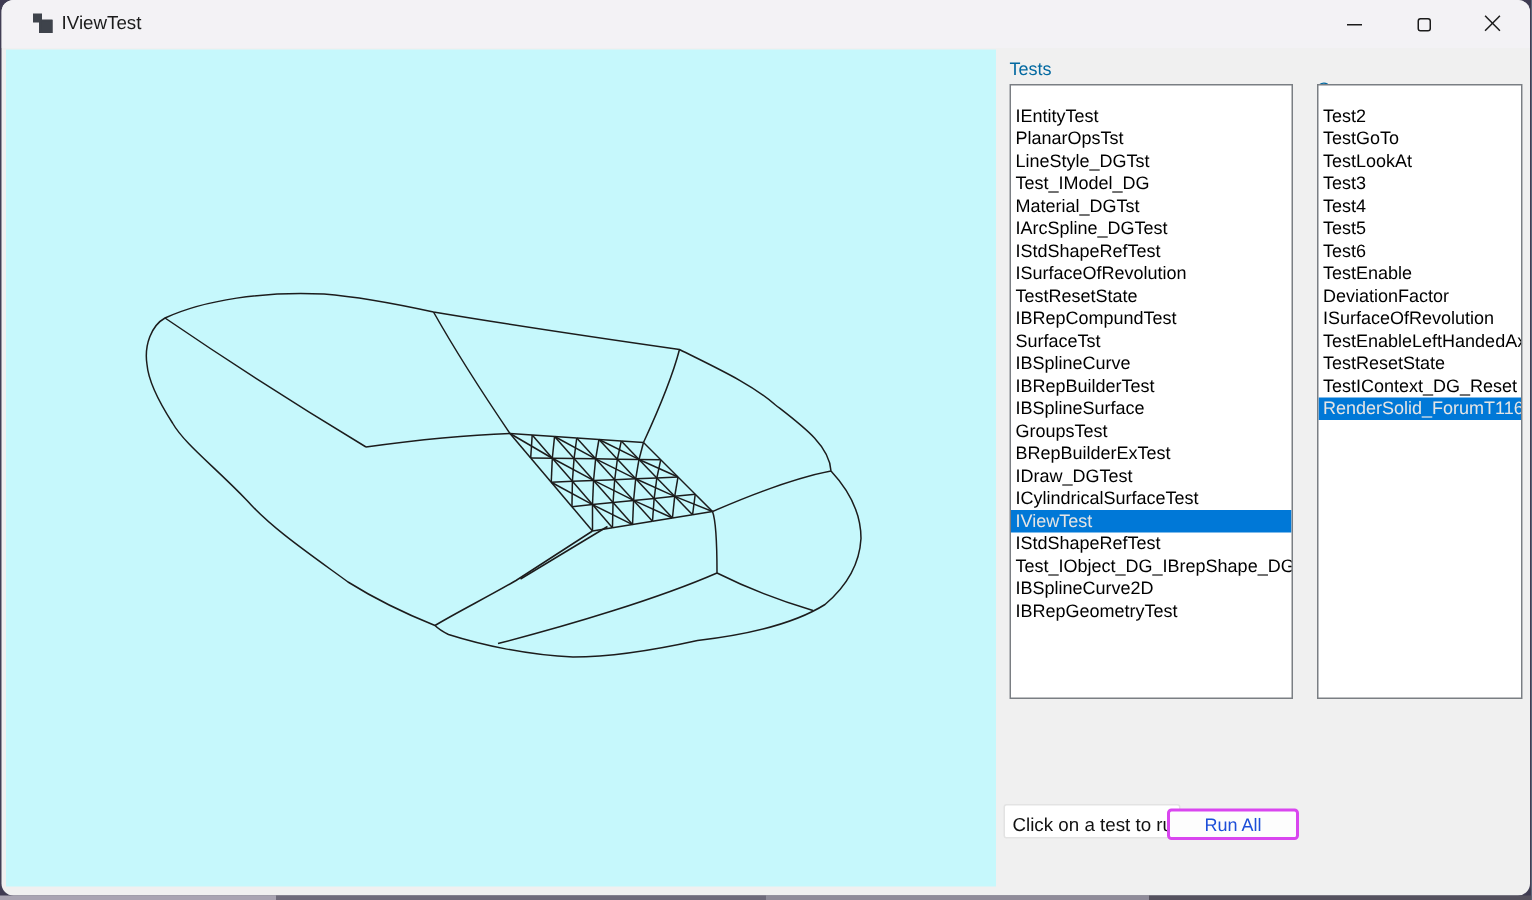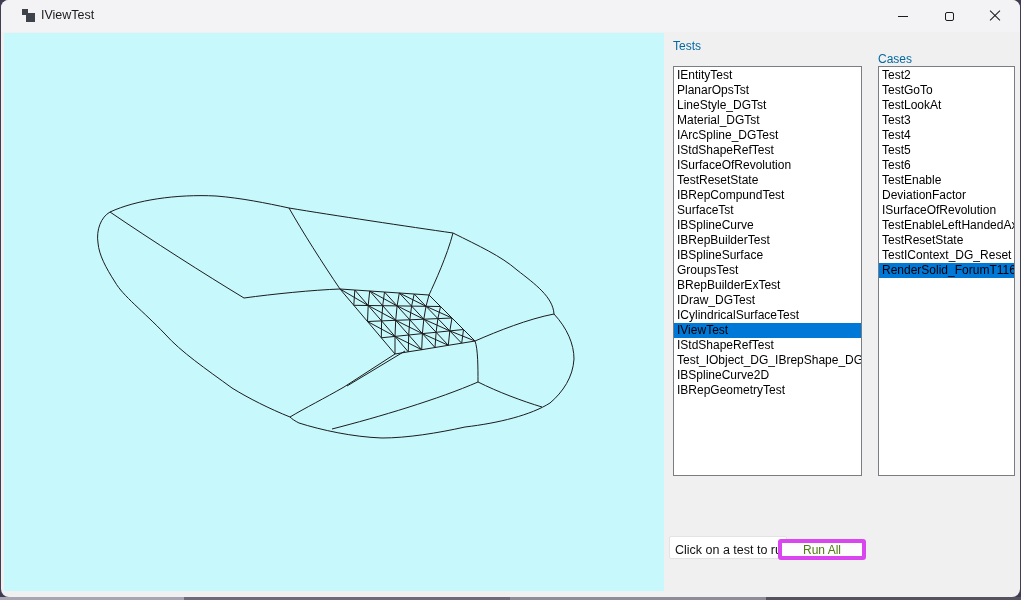--- a/index.html
+++ b/index.html
@@ -32,33 +32,33 @@
   #canvas { position:absolute; left:3px; top:33px; width:660px; height:558px;
     background:var(--canvas,#c6f8fc); }
   #wire { position:absolute; left:0; top:0; pointer-events:none; }
   #wire path, #wire line { stroke:var(--line,#1c1c1c); stroke-width:1; fill:none; }
 
   
   .panel-label { position:absolute; font-size:12px; color:#0369a1; }
   #tests-label { left:672px; top:39px; }
   #cases-label { left:877px; top:52px; }
   .listbox { position:absolute; background:#fff; border:1px solid #7a7e83;
-    overflow:hidden; font-size:12px; color:#000; padding-top:1px;margin-top:10px; }
+    overflow:hidden; font-size:12px; color:#000; padding-top:13px; }
   #tests-list { left:672px; top:56px; width:189px; height:410px; }
   #cases-list { left:877px; top:56px; width:137px; height:410px; }
   .lb-item { height:15px; line-height:15px; padding-left:3px; white-space:nowrap; }
-  .lb-item.selected { background:var(--selection,#0078d7); color:#000000; }
+  .lb-item.selected { background:var(--selection,#0078d7); color:#e5e5e5; }
 
   
   #status-box { position:absolute; left:668px; top:536px; width:118px; height:23px;
     background:#fff; border:1px solid #e3e3e3; border-radius:2px; overflow:hidden; }
   #status-text { position:absolute; left:5px; top:6px; font-size:12.5px; color:#111; white-space:nowrap; }
   #run-all-btn { position:absolute; left:777px; top:539px; width:88px; height:21px;
-    background:#fdfdfd; border:4px solid #d946ef; border-radius:3px;
-    font-size:12px; color:#4d7c0f; display:flex; align-items:center; justify-content:center; cursor:default; }
+    background:#fdfdfd; border:2px solid #d946ef; border-radius:3px;
+    font-size:12px; color:#1d4ed8; display:flex; align-items:center; justify-content:center; cursor:default; }
 
   
   #desktop-strip { position:absolute; left:0; top:597px; width:1021px; height:3px;
     background:linear-gradient(90deg,#a9a4b2 0 18%,#6e6a7a 18% 50%,#8f8b99 50% 75%,#55515e 75% 100%); }
 </style>
 </head>
 <body>
 
 <div id="stage">
   <div id="window">
@@ -193,20 +193,21 @@
           <path d="M 462.5,329.5 L 460.7,343.2"></path>
           <path d="M 448.8,330.9 L 474.0,341.0"></path>
         </svg>
     </div>
 
     <div id="tests-label" class="panel-label">Tests</div>
     <div id="tests-list" class="listbox">
         <div class="lb-item">IEntityTest</div>
         <div class="lb-item">PlanarOpsTst</div>
         <div class="lb-item">LineStyle_DGTst</div>
+        <div class="lb-item">Test_IModel_DG</div>
         <div class="lb-item">Material_DGTst</div>
         <div class="lb-item">IArcSpline_DGTest</div>
         <div class="lb-item">IStdShapeRefTest</div>
         <div class="lb-item">ISurfaceOfRevolution</div>
         <div class="lb-item">TestResetState</div>
         <div class="lb-item">IBRepCompundTest</div>
         <div class="lb-item">SurfaceTst</div>
         <div class="lb-item">IBSplineCurve</div>
         <div class="lb-item">IBRepBuilderTest</div>
         <div class="lb-item">IBSplineSurface</div>

